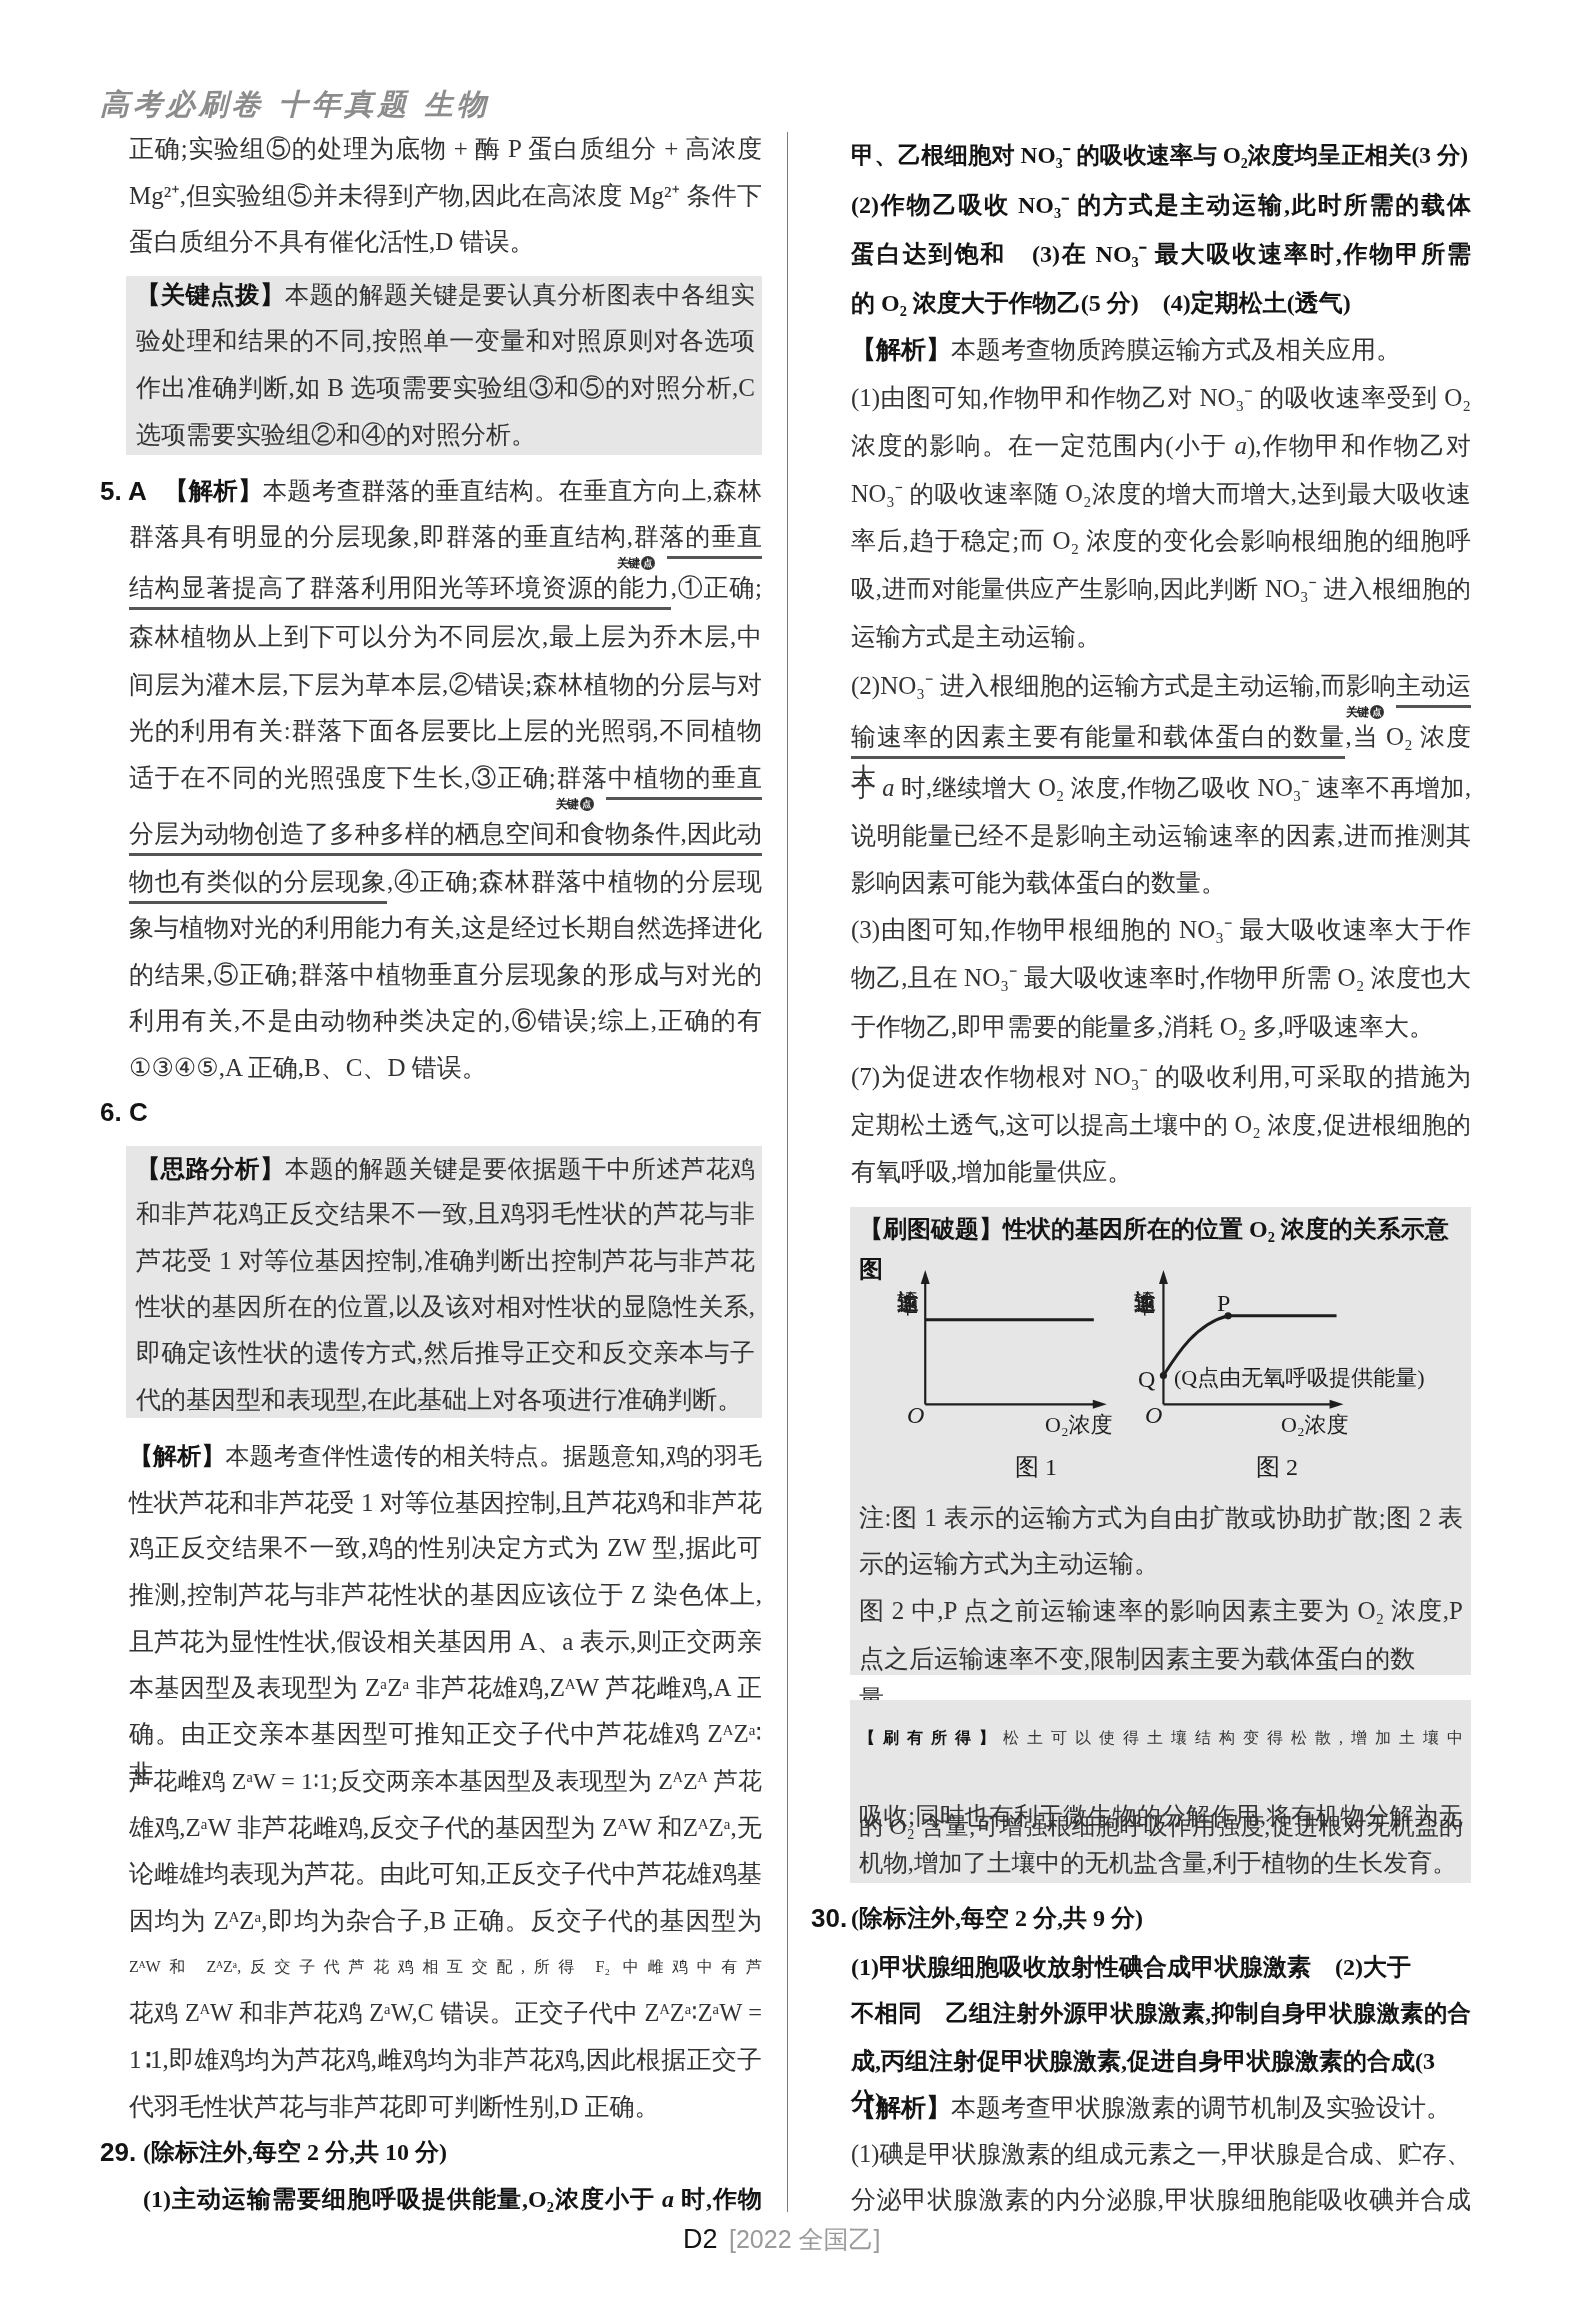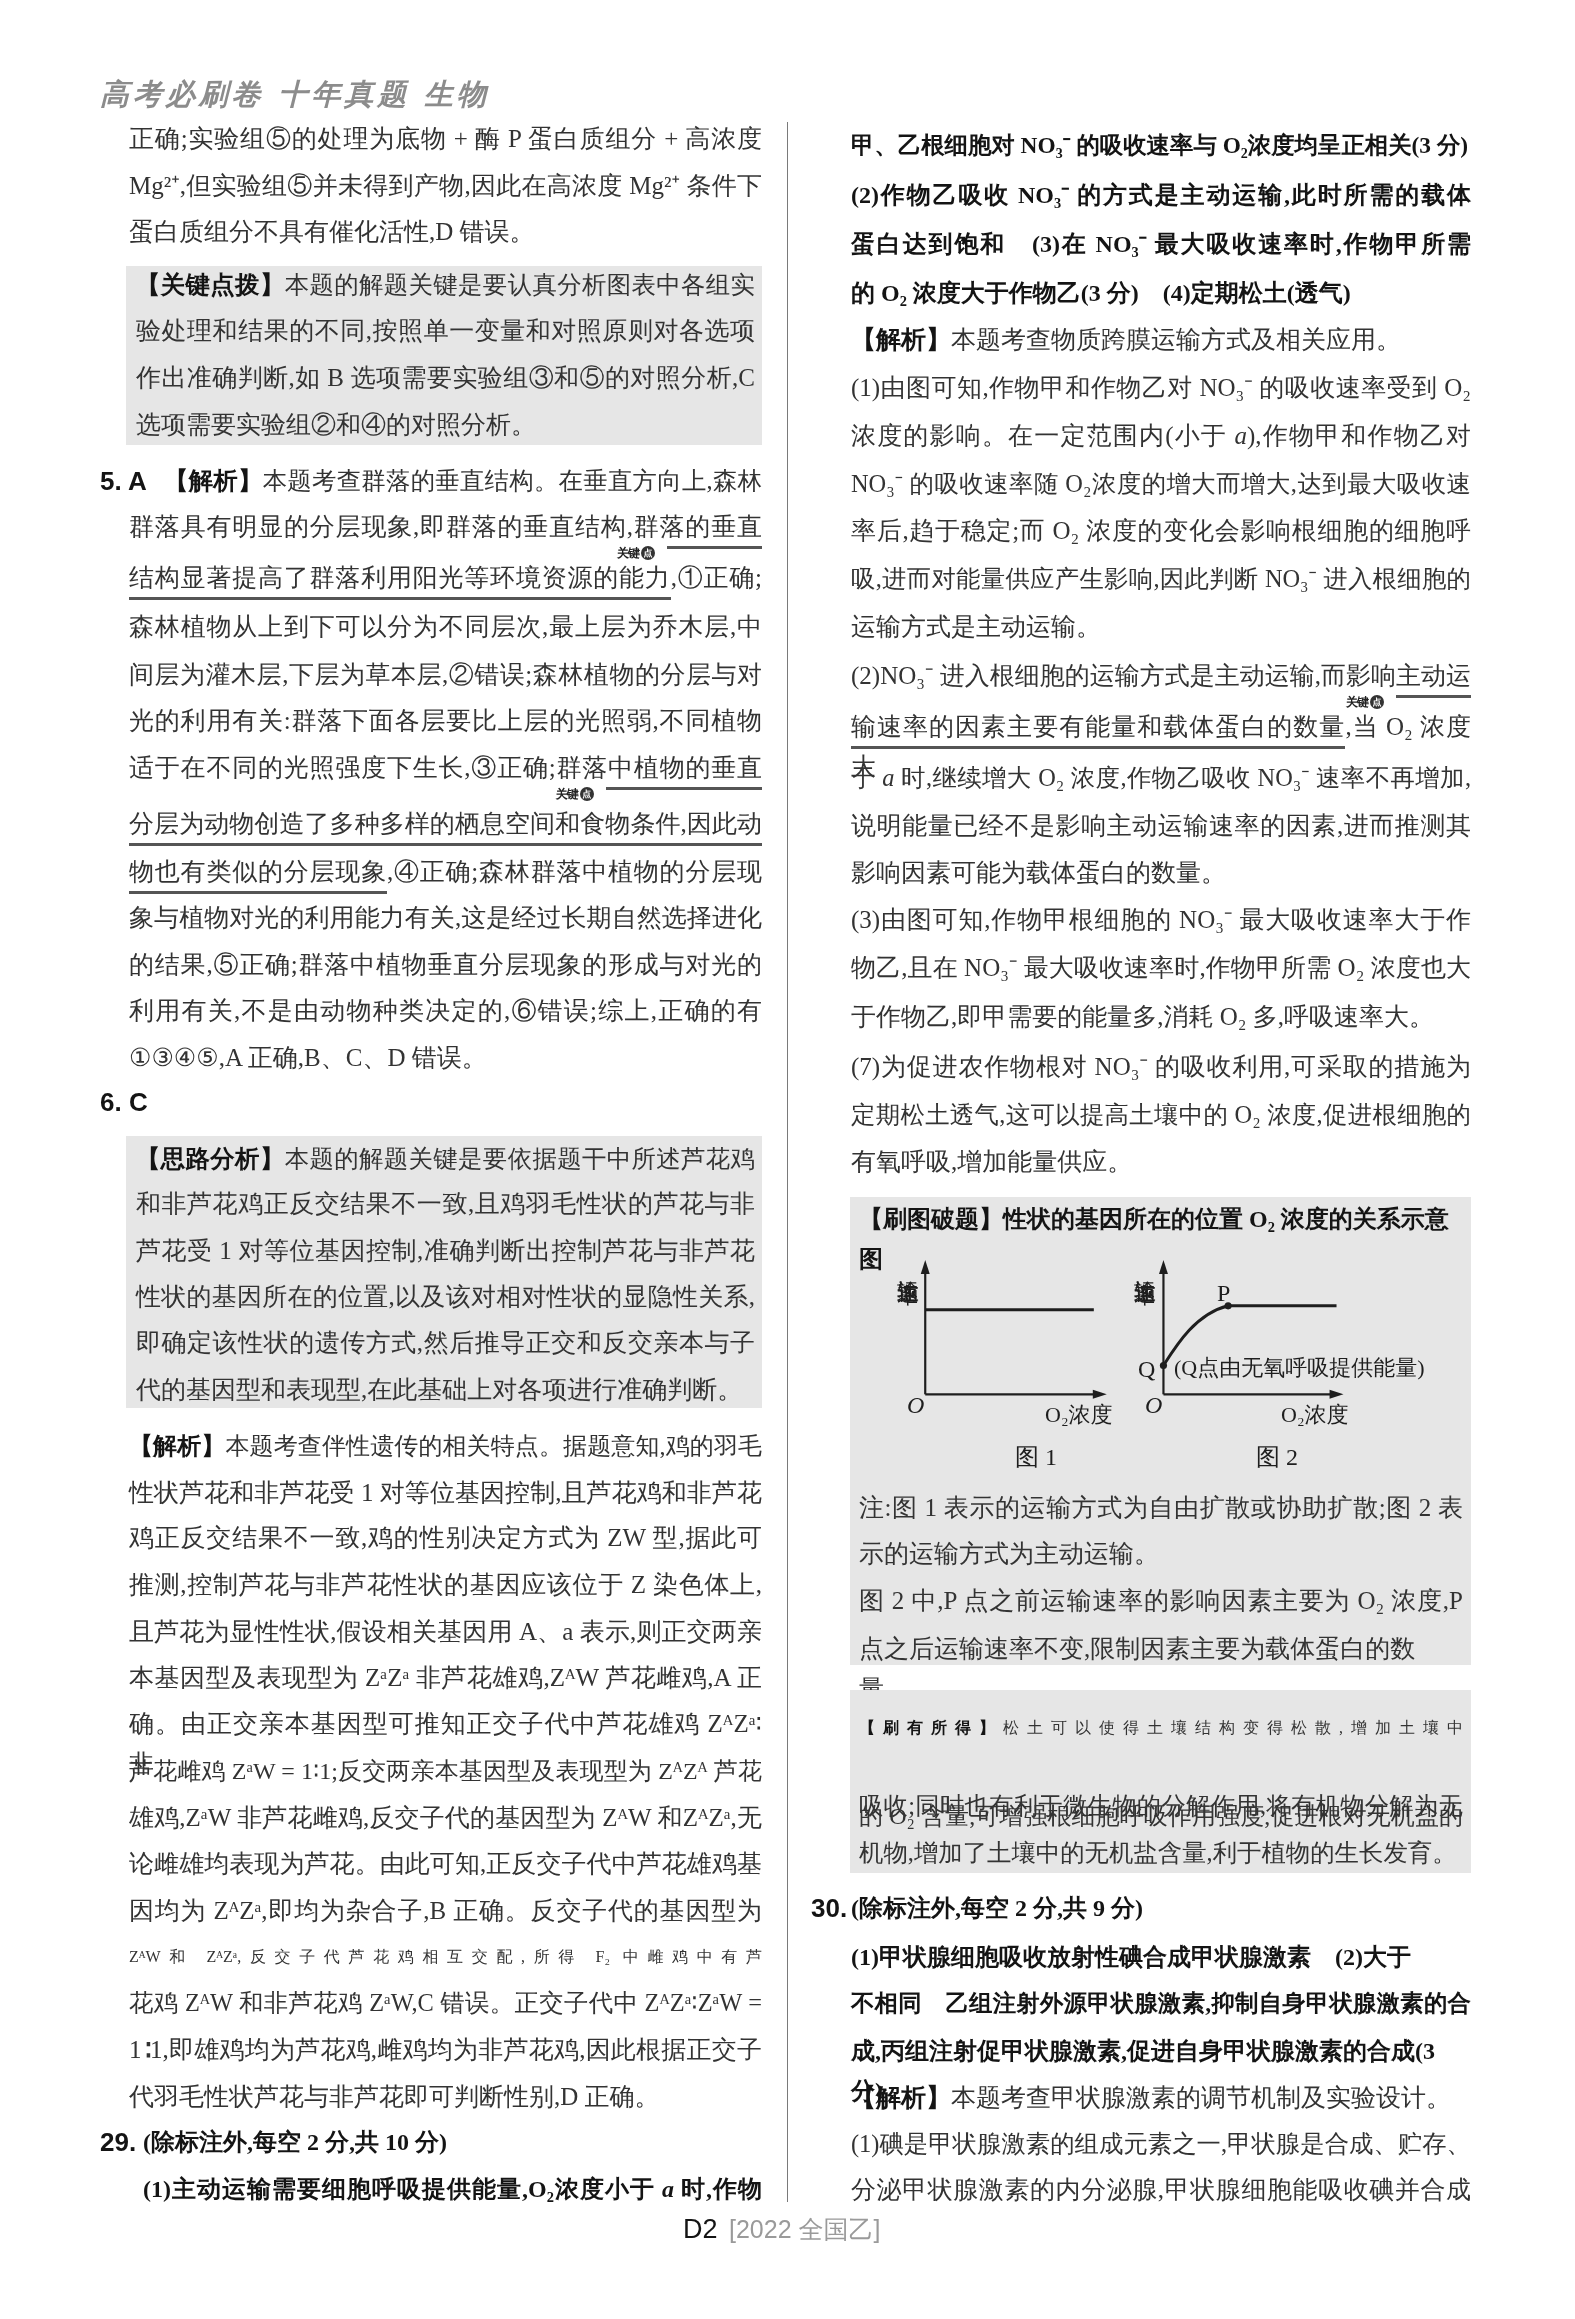--- a/index.html
+++ b/index.html
@@ -1,19 +1,20 @@
 <!DOCTYPE html>
 <html><head>
 <meta charset="utf-8">
 <style>
   html, body { margin: 0; padding: 0; background: #ffffff; }
   #page {
     position: relative; width: 1575px; height: 2297px; overflow: hidden;
     background: #ffffff; color: #333333;
     font-family: "Liberation Serif", sans-serif;
+    margin-top: 10px;
   }
   .ln {
     position: absolute; font-size: 25px; line-height: 40px;
     white-space: normal; color: #333333;
   }
   .j { text-align: justify; text-align-last: justify; }
   .s { text-align: left; text-align-last: left; }
   .L  { left: 129px; width: 633px; }
   .L5 { left: 164px; width: 598px; }
   .Lb { left: 136px; width: 619px; }
@@ -137,21 +138,21 @@
     <div class="num" style="left:100px;top:2122px">29.</div>
     <div class="ln Li s b" style="top:2122px">(除标注外,每空 2 分,共 10 分)</div>
     <div class="ln Li j b" style="top:2169px"><span>(1)主动运输需要细胞呼吸提供能量,O₂浓度小于 </span><span class="var">a</span><span> 时,作物</span></div>
   </div>
 
   <div>
 
     <div class="ln R s b" style="top: 125px; font-size: 23.4px;">甲、乙根细胞对 NO₃⁻ 的吸收速率与 O₂浓度均呈正相关(3 分)</div>
     <div class="ln R j b" style="top:175px">(2)作物乙吸收 NO₃⁻ 的方式是主动运输,此时所需的载体</div>
     <div class="ln R j b" style="top:224px">蛋白达到饱和　(3)在 NO₃⁻ 最大吸收速率时,作物甲所需</div>
-    <div class="ln R s b" style="top:273px">的 O₂ 浓度大于作物乙(3 分)　(4)定期松土(透气)</div>
+    <div class="ln R s b" style="top:273px">的 O₂ 浓度大于作物乙(5 分)　(4)定期松土(透气)</div>
 
     <div class="ln R s" style="top:320px"><span class="lbl">【解析】</span><span>本题考查物质跨膜运输方式及相关应用。</span></div>
     <div class="ln R j" style="top:368px">(1)由图可知,作物甲和作物乙对 NO₃⁻ 的吸收速率受到 O₂</div>
     <div class="ln R j" style="top:416px"><span>浓度的影响。在一定范围内(小于 </span><span class="var">a</span><span>),作物甲和作物乙对</span></div>
     <div class="ln R j" style="top: 464px; font-size: 24.4px;">NO₃⁻ 的吸收速率随 O₂浓度的增大而增大,达到最大吸收速</div>
     <div class="ln R j" style="top:511px">率后,趋于稳定;而 O₂ 浓度的变化会影响根细胞的细胞呼</div>
     <div class="ln R j" style="top: 559px; font-size: 24.4px;">吸,进而对能量供应产生影响,因此判断 NO₃⁻ 进入根细胞的</div>
     <div class="ln R s" style="top:607px">运输方式是主动运输。</div>
     <div class="ln R j" style="top:656px"><span>(2)NO₃⁻ 进入根细胞的运输方式是主动运输,而影响</span><span class="kp"><span>主动运</span><span class="kp-line" style="left:0px"></span><span class="badge" style="left:-50px">
             <span class="badge-label">关键</span>

